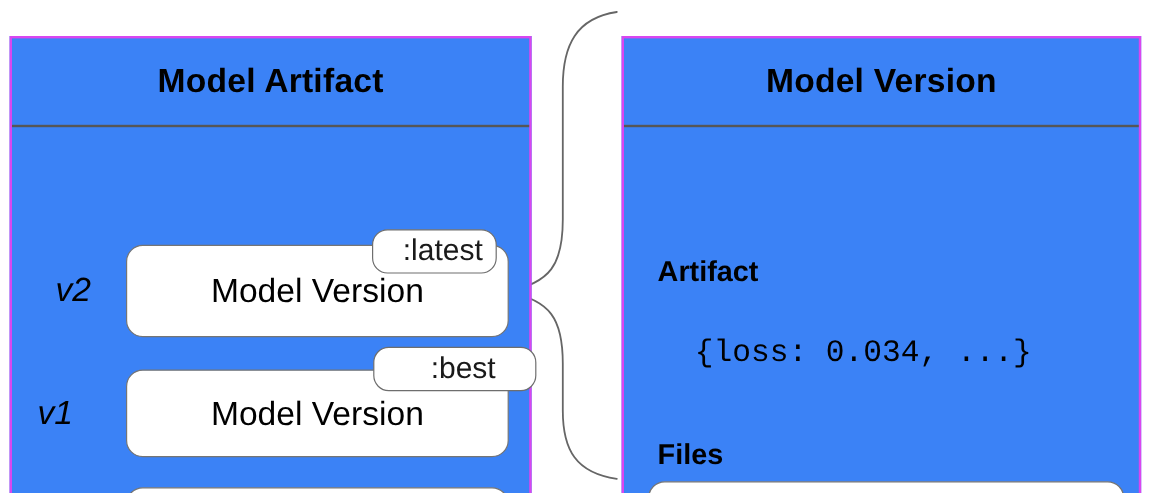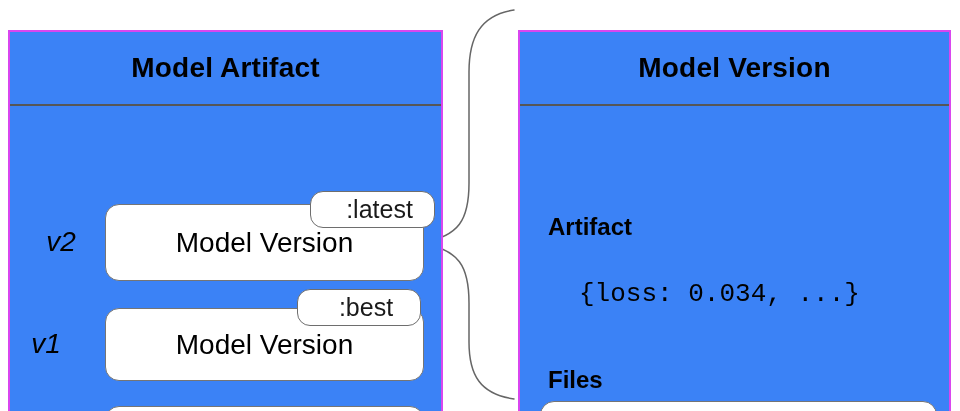--- a/index.html
+++ b/index.html
@@ -108,22 +108,22 @@
   #left-panel  { left: 8px;   top: 10px; width: 435px; height: 388px; }
   #right-panel { left: 518px; top: 10px; width: 433px; height: 389px; }
 
   #box-v2 { left: 95px;  top: 98px;  width: 319px; height: 77px; }
   #box-v1 { left: 95px;  top: 202px; width: 319px; height: 73px; }
   #box-v0 { left: 95px;  top: 300px; width: 319px; height: 72px; }
   
   #label-v2 { left: 19px; top: 121px; }
   #label-v1 { left: 4px; top: 223px; }
   #label-v0 { left: 19px; top: 321px; }
-  #tag-latest { left: 300px; top: 85px;  width: 125px; height: 37px; }
-  #tag-best   { left: 287px; top: 183px; width: 124px; height: 37px; }
+  #tag-latest { left: 300px; top: 85px;  width: 104px; height: 37px; }
+  #tag-best   { left: 301px; top: 183px; width: 136px; height: 37px; }
 
   #metadata-heading { left: 28px; top: 107px; }
   #metadata-value   { left: 59px; top: 174px; }
   #files-heading    { left: 28px; top: 260px; text-align: right; }
   #file-box         { left: 20px; top: 295px; width: 397px; height: 76px; }
 </style>
 </head>
 <body>
 
 <div class="stage">

